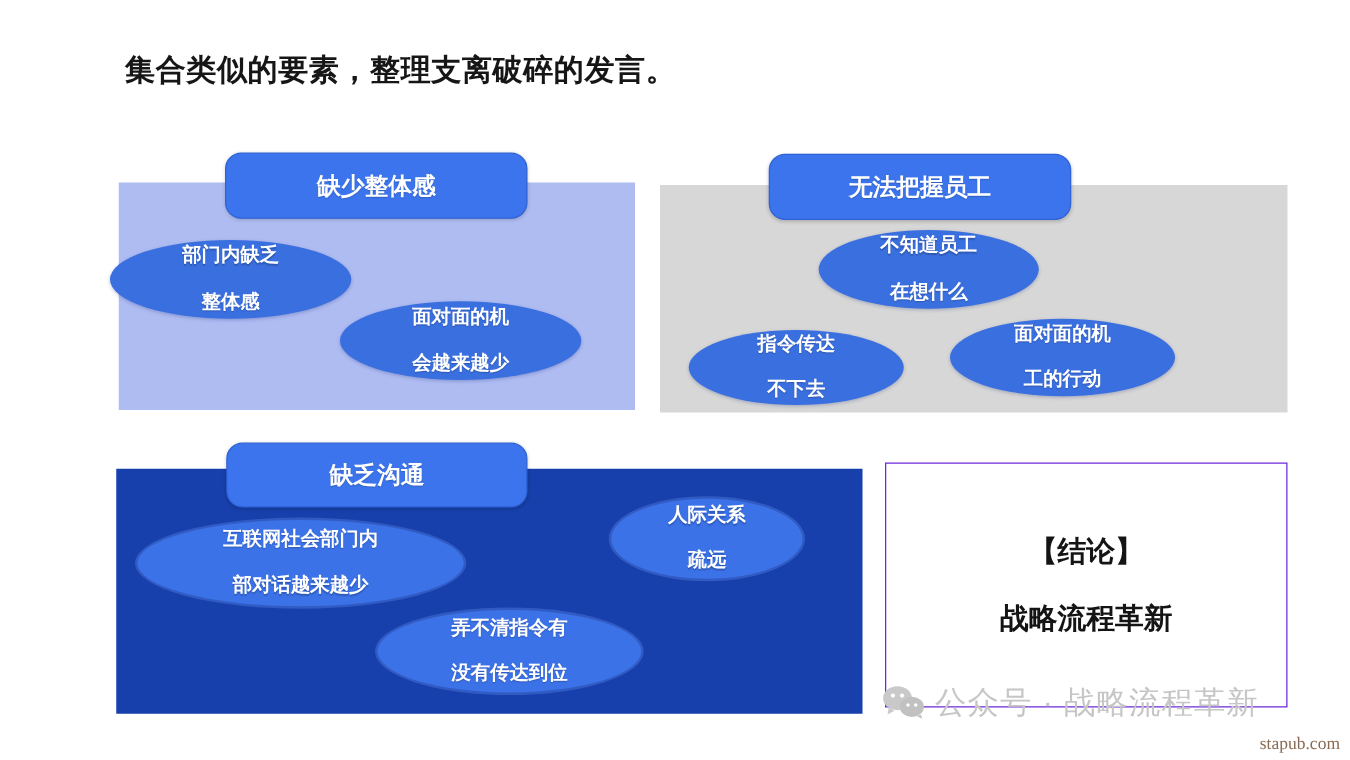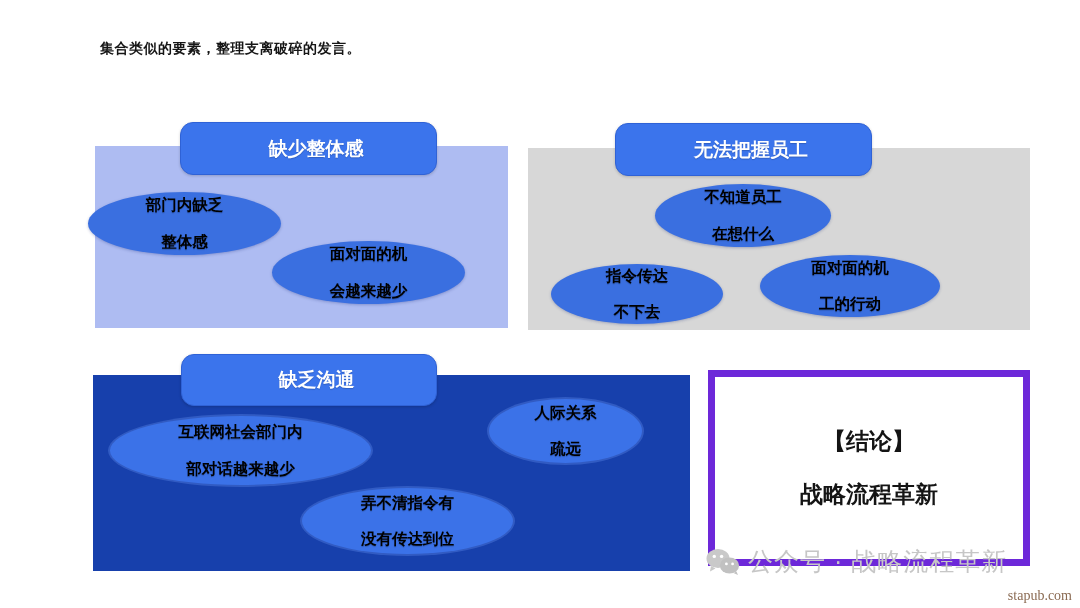--- a/index.html
+++ b/index.html
@@ -9,21 +9,21 @@
     background:#ffffff;
     font-family:"Liberation Sans","DejaVu Sans",sans-serif;
     overflow:hidden;
     position:relative;
   }
   #slide{position:absolute;inset:0;}
 
   
   .slide-title{
     position:absolute;left:100px;top:40px;
-    font-size:14px;font-weight:bold;color:#161616;
+    font-size:24px;font-weight:bold;color:#161616;
     letter-spacing:.5px;white-space:nowrap;
   }
 
   
   .panel{position:absolute;}
   .panel-body{position:absolute;inset:0;overflow:hidden;}
 
   #panel-lack-unity  .panel-body{background:#aebcf2;}
   #panel-no-grasp    .panel-body{background:#d7d7d7;}
   #panel-no-comm     .panel-body{background:#1740ac;}
@@ -36,33 +36,32 @@
   .panel-header{
     position:absolute;
     background:#3b74ec;
     border:1px solid #2f62d6;
     border-radius:13px;
     box-shadow:0 1px 3px rgba(0,0,0,.18);
     color:#ffffff;font-weight:bold;font-size:19px;
     display:flex;align-items:center;justify-content:center;
     text-shadow:0 1px 1px rgba(0,0,0,.18);
     z-index:5;
-    padding-left:15px;
   }
   #header-lack-unity{left:180px;top:122px;width:240px;height:51px;}
   #header-no-grasp  {left:615px;top:123px;width:240px;height:51px;}
   #header-no-comm   {left:181px;top:354px;width:239px;height:50px;}
 
   
   .note{
     position:absolute;
     border-radius:50%;
     display:flex;align-items:center;justify-content:center;
     text-align:center;
-    color:#000000;font-weight:bold;font-size:15.5px;line-height:1.18;
+    color:#ffffff;font-weight:bold;font-size:15.5px;line-height:1.18;
     z-index:4;
     box-sizing:border-box;
   }
   .note.on-light{
     background:#3a6fe0;
     box-shadow:0 1px 3px rgba(20,40,120,.28);
   }
   .note.on-dark{
     background:#3b72e8;
     box-shadow:0 0 0 2px rgba(120,160,255,.28);
@@ -77,21 +76,21 @@
   #note-order-stuck  {left:551px;top:264px; width:172px;height:60px;}
   #note-no-action    {left:760px;top:255px; width:180px;height:62px;}
   
   #note-internet-talk{left:110px;top:416px; width:261px;height:69px;}
   #note-unclear-order{left:302px;top:488px; width:211px;height:66px;}
   #note-distant-rel  {left:489px;top:399px; width:153px;height:64px;align-items:center;}
 
   
   #conclusion-card{
     position:absolute;left:708px;top:370px;width:322px;height:196px;
-    background:#ffffff;border:7px solid #6d28d9;
+    background:#ffffff;border:1px solid #6d28d9;
     display:flex;flex-direction:column;
     align-items:center;justify-content:center;
     gap:22px;
     box-sizing:border-box;
   }
   #conclusion-card .c-label{font-size:23px;font-weight:bold;color:#141414;}
   #conclusion-card .c-text {font-size:23px;font-weight:bold;color:#141414;}
 
   
   #watermark{

